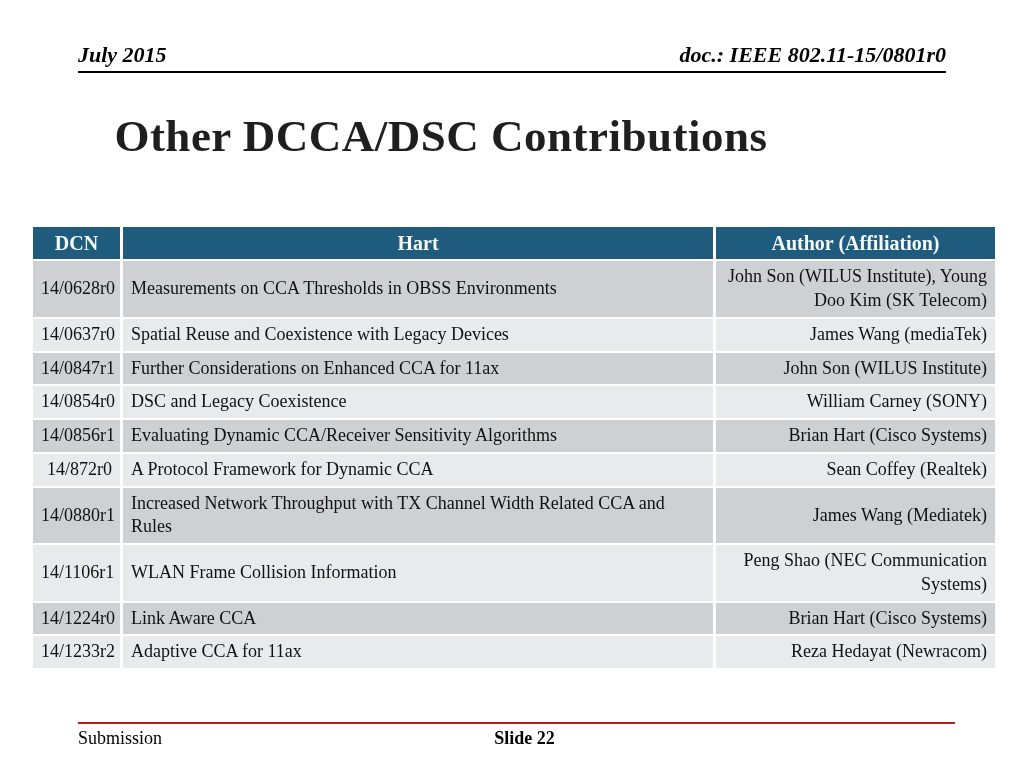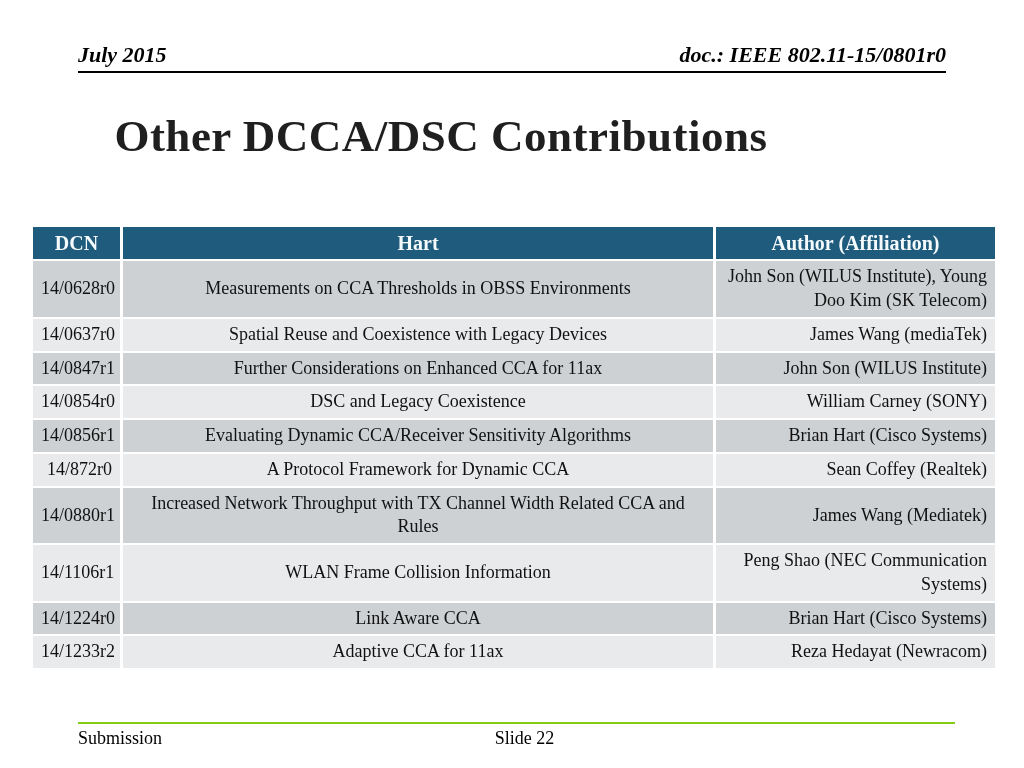--- a/index.html
+++ b/index.html
@@ -77,43 +77,44 @@
   .contrib-table td {
     padding: 4px 8px;
   }
   .contrib-table tbody tr:nth-child(odd) td {
     background: var(--row-dark, #CDD1D4);
   }
   .contrib-table tbody tr:nth-child(even) td {
     background: var(--row-light, #E9EAEC);
   }
   .col-dcn   { text-align: right; padding-left: 2px; padding-right: 2px; }
-  .col-title { text-align: center; }
+  .col-title { text-align: left; }
   .col-author{ text-align: right; }
 
   
   .page-footer {
     position: absolute;
     top: 722px;
     left: 78px;
     right: 69px;
-    border-top: 2px solid #84cc16;
+    border-top: 2px solid #b91c1c;
     padding-top: 4px;
     display: flex;
     justify-content: space-between;
     align-items: baseline;
     font-size: 18px;
     color: #000000;
     flex-direction: column;
   }
   .page-footer .center {
     position: absolute;
     left: 16px;
     right: 0;
     text-align: center;
+    font-weight: bold;
   }
   .page-footer span { position: relative; }
 </style>
 </head>
 <body>
 
 <div class="slide">
 
   <div class="page-header">
     <span>July 2015</span>

